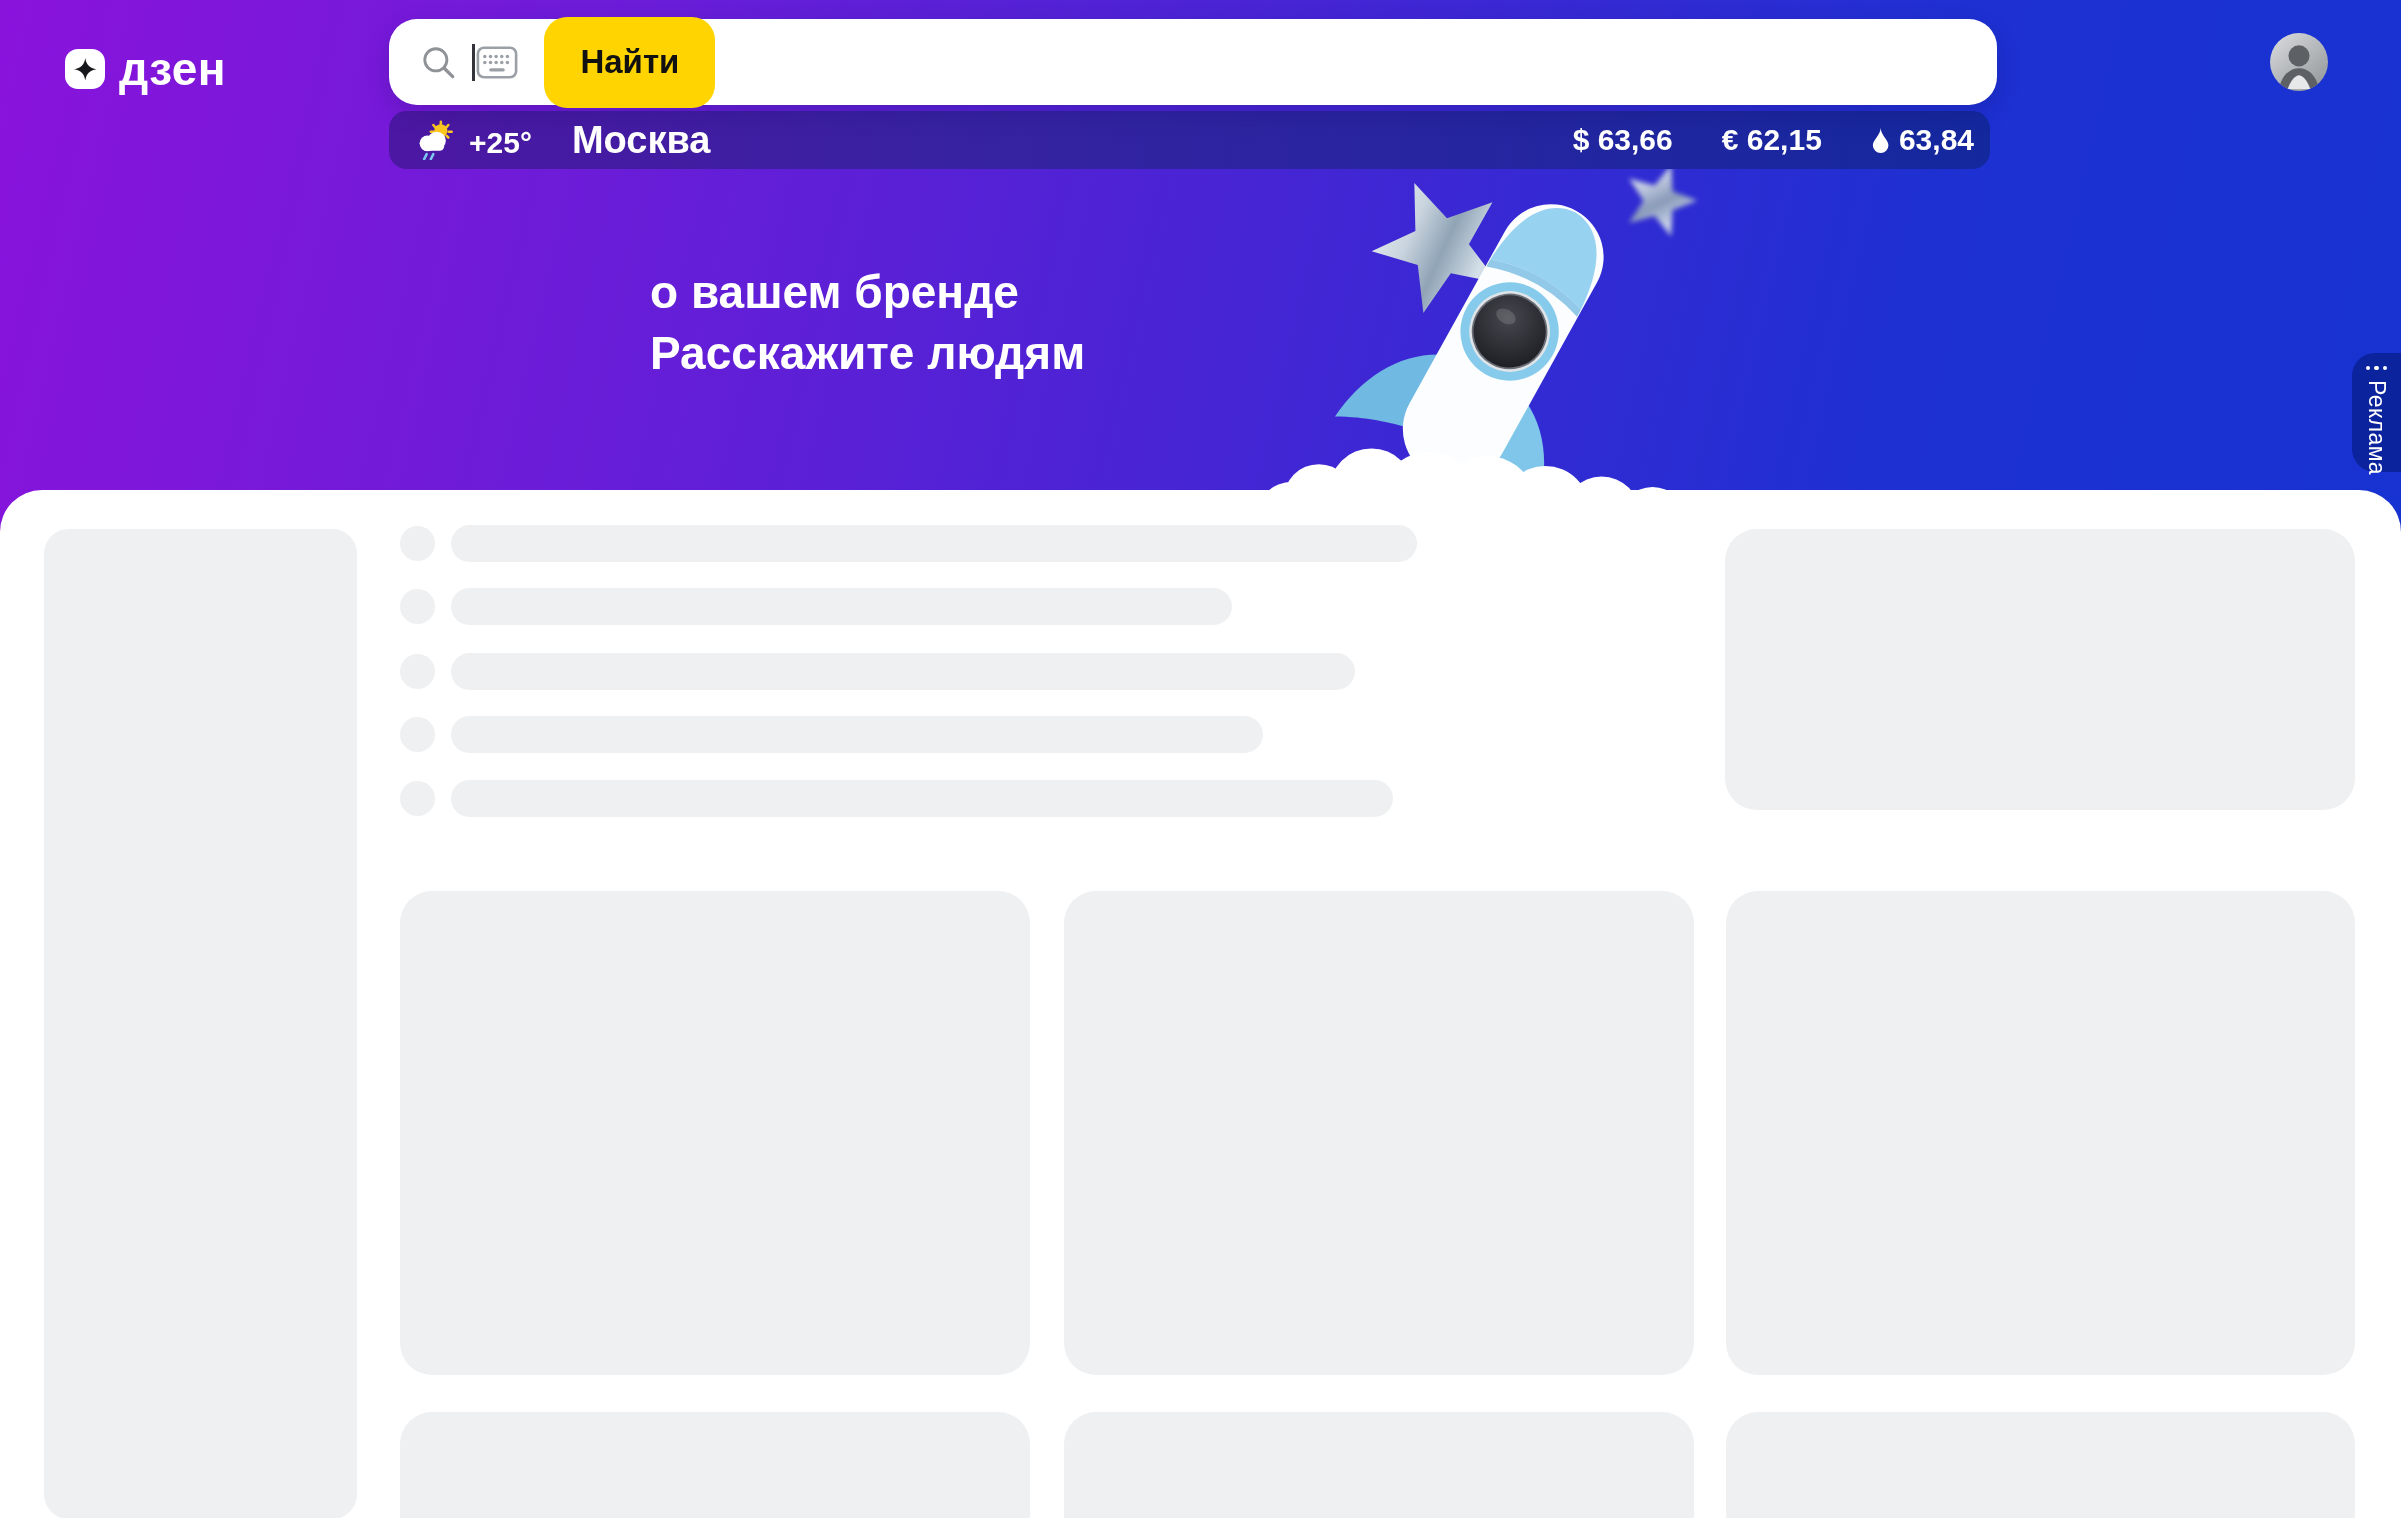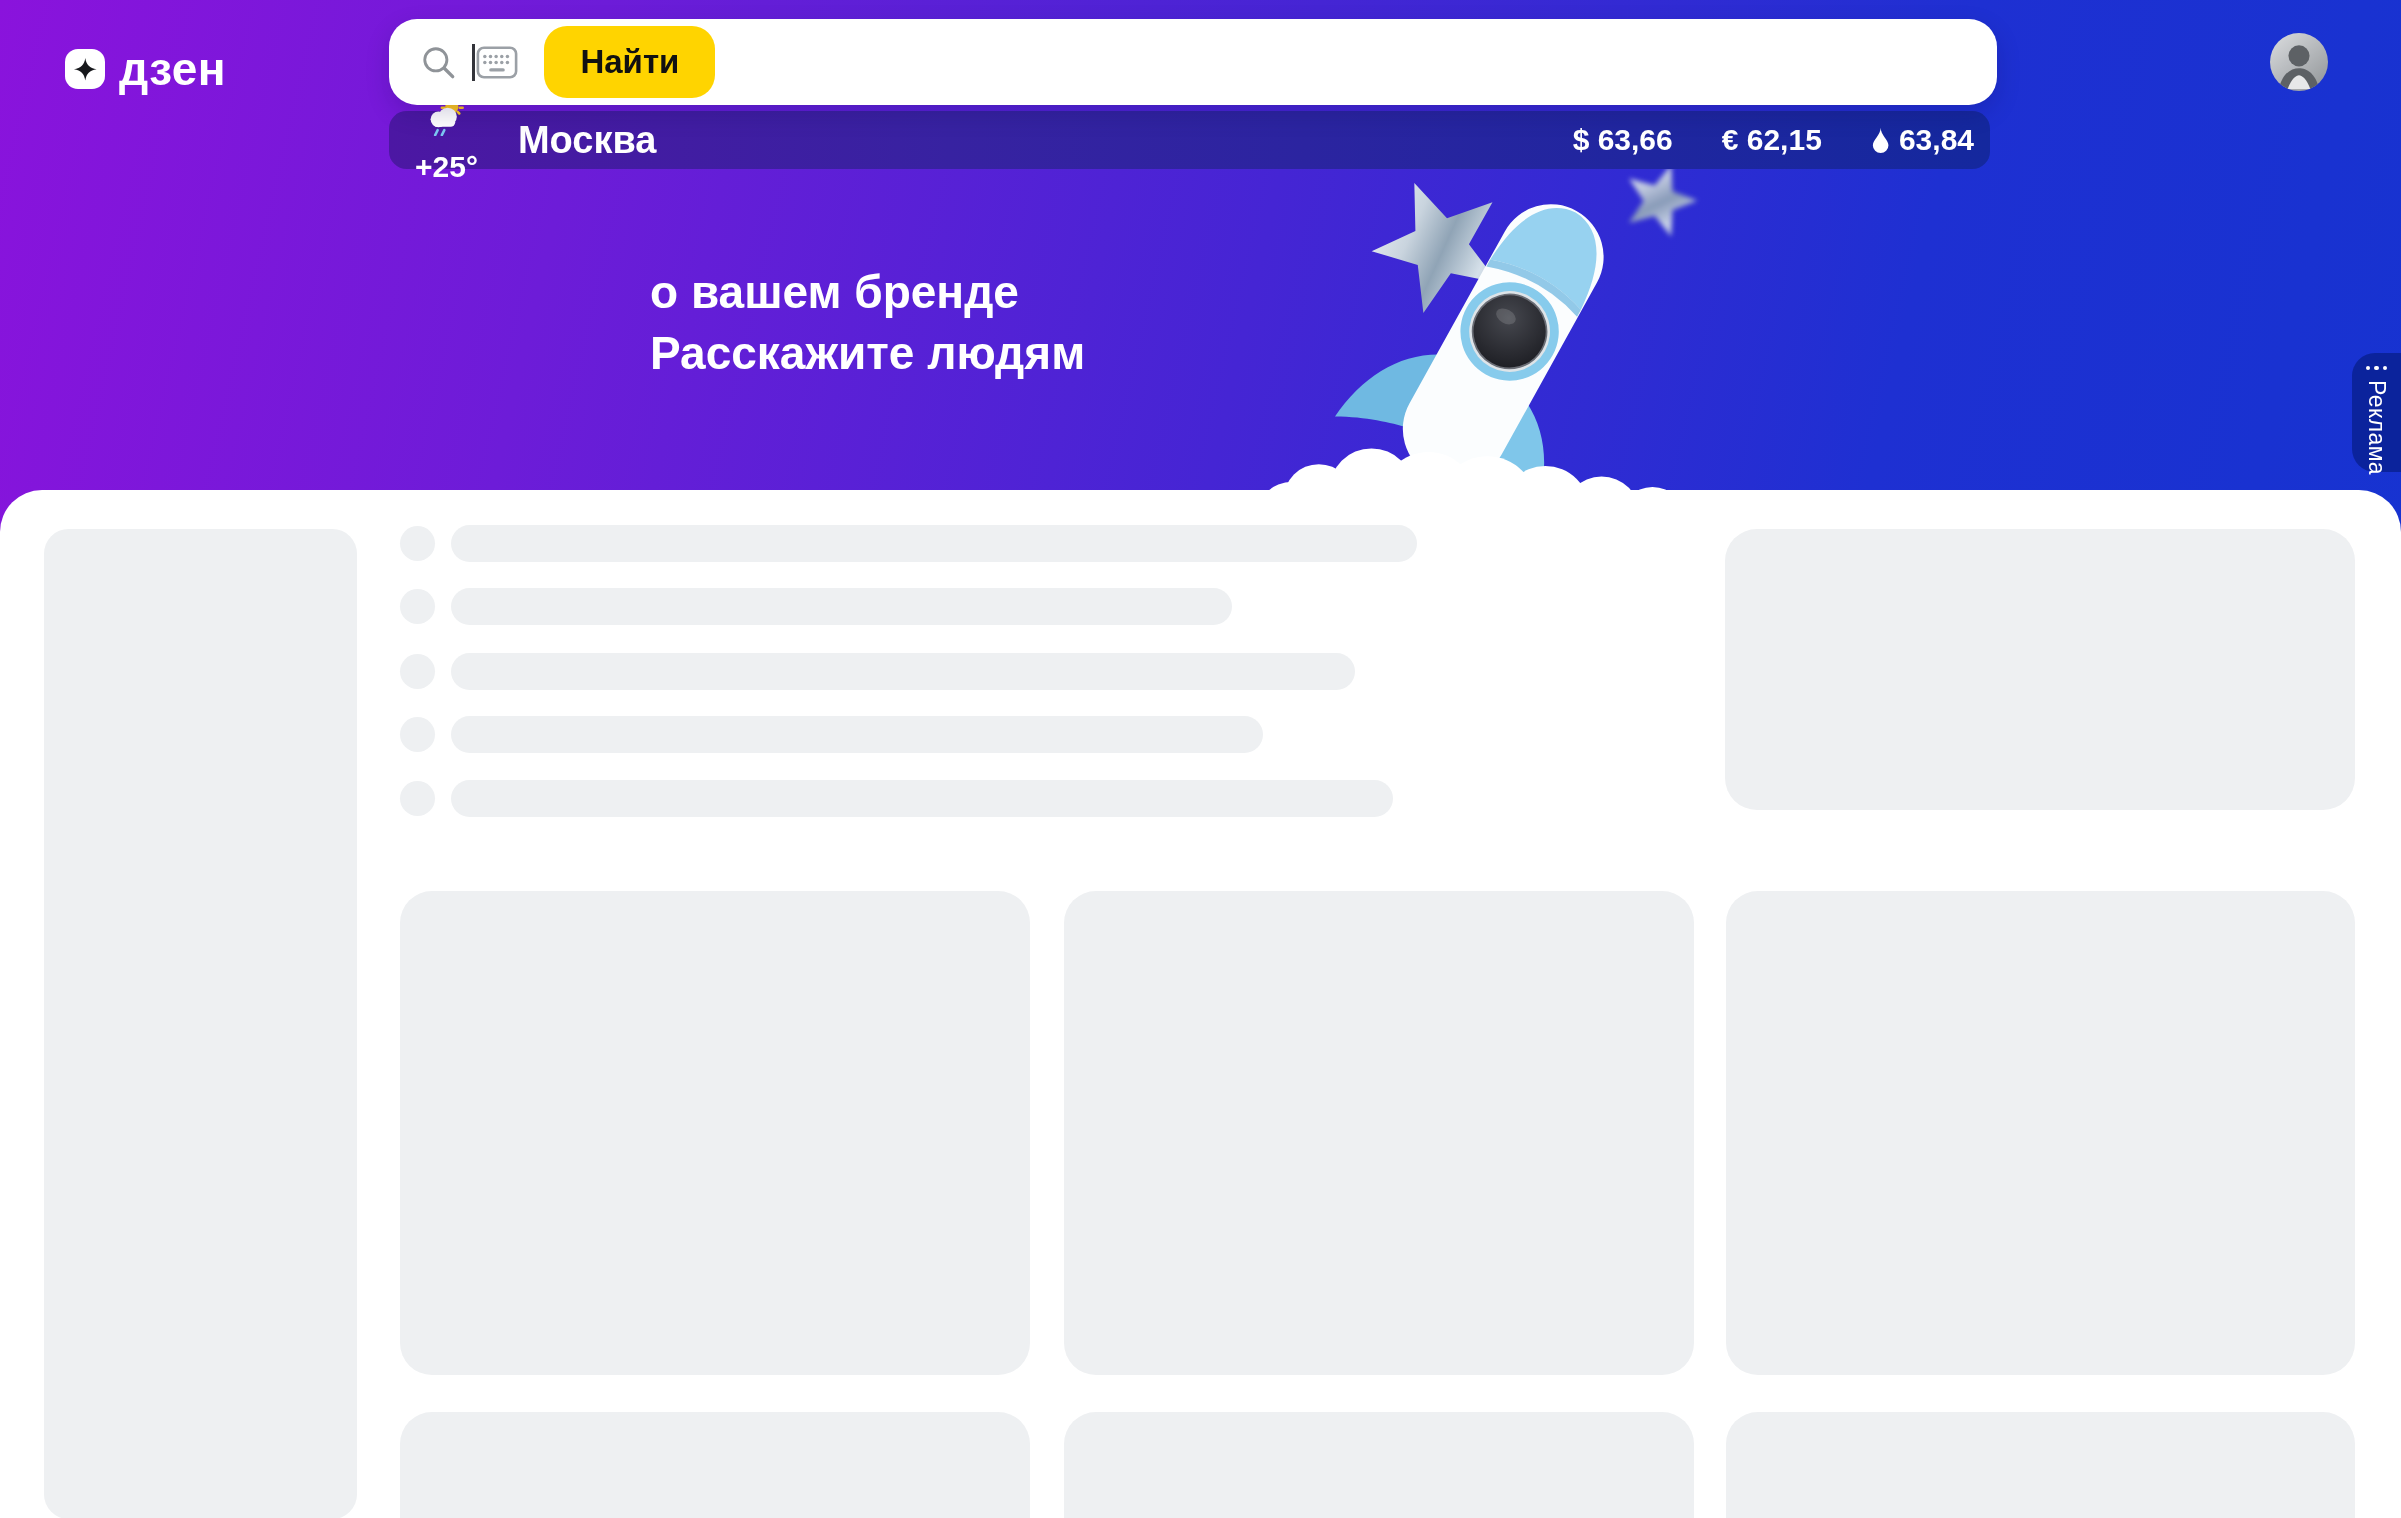--- a/index.html
+++ b/index.html
@@ -18,28 +18,28 @@
   .search-area { position:absolute; left:389px; top:19.3px; width:1608px; z-index:5; }
   .search-bar {
     position:relative; z-index:2; height:86px; background:#fff; border-radius:28px;
     display:flex; align-items:center; padding:0 7px 0 30px;
     box-shadow:0 8.8px 23px rgba(18,8,80,.18);
   }
   .cursor { width:2.6px; height:37px; background:#33343a; margin:0 1.8px 0 14px; flex:none; }
   .search-input { flex:1; border:none; outline:none; background:transparent; font-family:inherit; font-size:33px; color:#26272b; height:53px; min-width:0; }
   .search-input::placeholder { color:#9b9da3; opacity:1; }
   .kbd-btn { margin-right:26px; display:flex; align-items:center; border:none; background:none; cursor:pointer; }
-  .search-submit { flex:none; width:171px; height:72px; border:none; border-radius:23px; background:#ffd400; color:#111; font-size:33px; font-weight:700; font-family:inherit; cursor:pointer; }
+  .search-submit { flex:none; width:171px; height:91px; border:none; border-radius:23px; background:#ffd400; color:#111; font-size:33px; font-weight:700; font-family:inherit; cursor:pointer; }
 
   .info-bar {
     position:relative; z-index:1; margin-top:6.2px; width:1601px; height:58px; border-radius:17.6px;
     background:linear-gradient(90deg,#4c17a3 0%,#3722a1 35%,#14289e 100%);
     display:flex; align-items:center; padding:0 16px 0 26px; color:#fff; white-space:nowrap;
   }
-  .weather { display:flex; align-items:center; gap:14px; cursor:pointer;flex-direction:column; }
+  .weather { display:flex; align-items:flex-end; gap:14px; cursor:pointer; }
   .temp { font-size:30px; font-weight:700; }
   .city { font-size:38px; font-weight:700; margin-left:40px; cursor:pointer; }
   .ib-spacer { flex:1; }
   .fin { font-size:30px; font-weight:700; margin-left:49px; cursor:pointer; }
   .fin-oil { display:flex; align-items:center; gap:8.8px; }
   .promo { margin-left:39px; display:flex; align-items:center; gap:14px; font-size:30px; font-weight:400; cursor:pointer; }
   .promo-badge { width:32px; height:32px; background:#fff; border-radius:10.5px; display:flex; align-items:center; justify-content:center; flex:none; }
 
   .avatar { position:absolute; left:2270px; top:33px; width:58px; height:58px; border-radius:50%; overflow:hidden;
     background:linear-gradient(140deg,#dcdee0 0%,#b9bcbf 45%,#8f9396 100%); z-index:5; cursor:pointer; }

